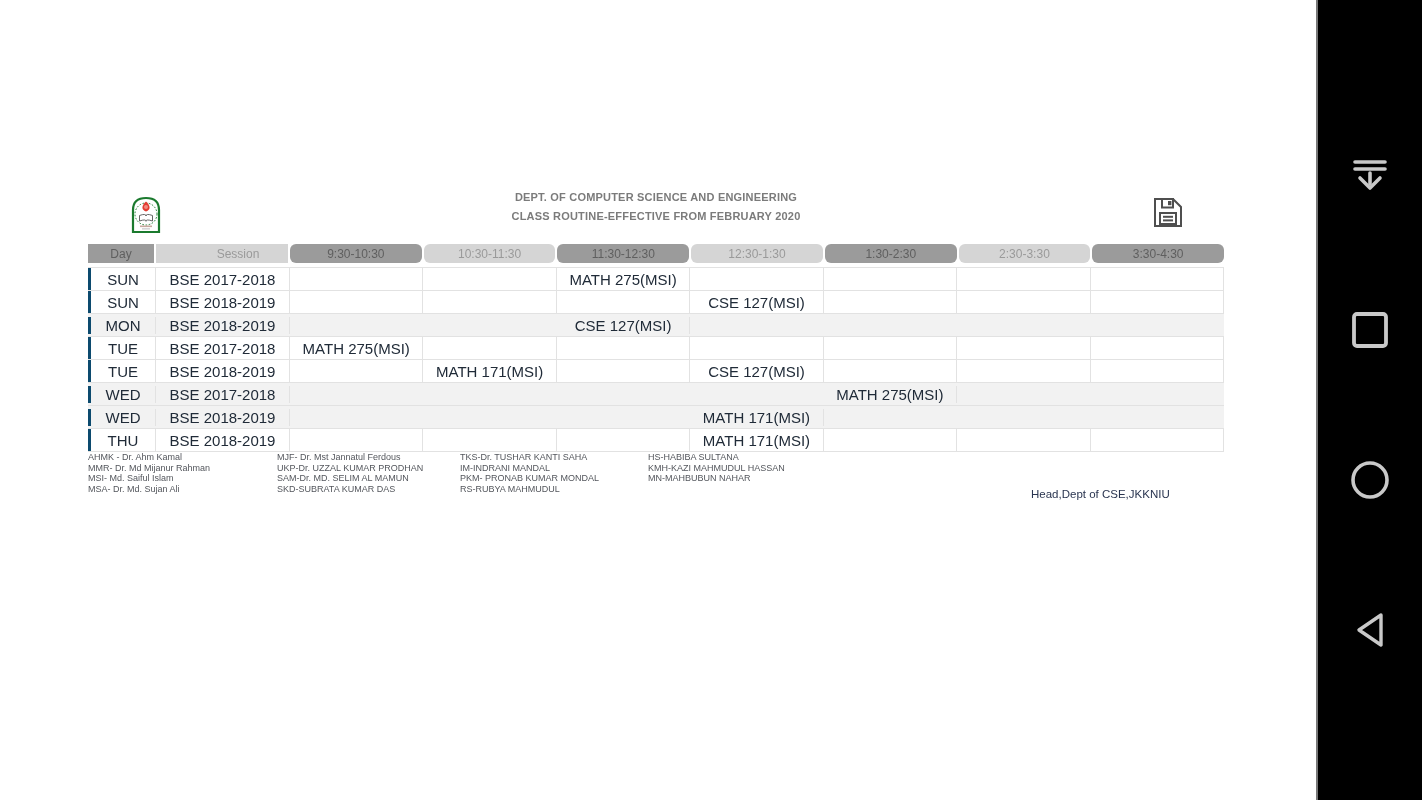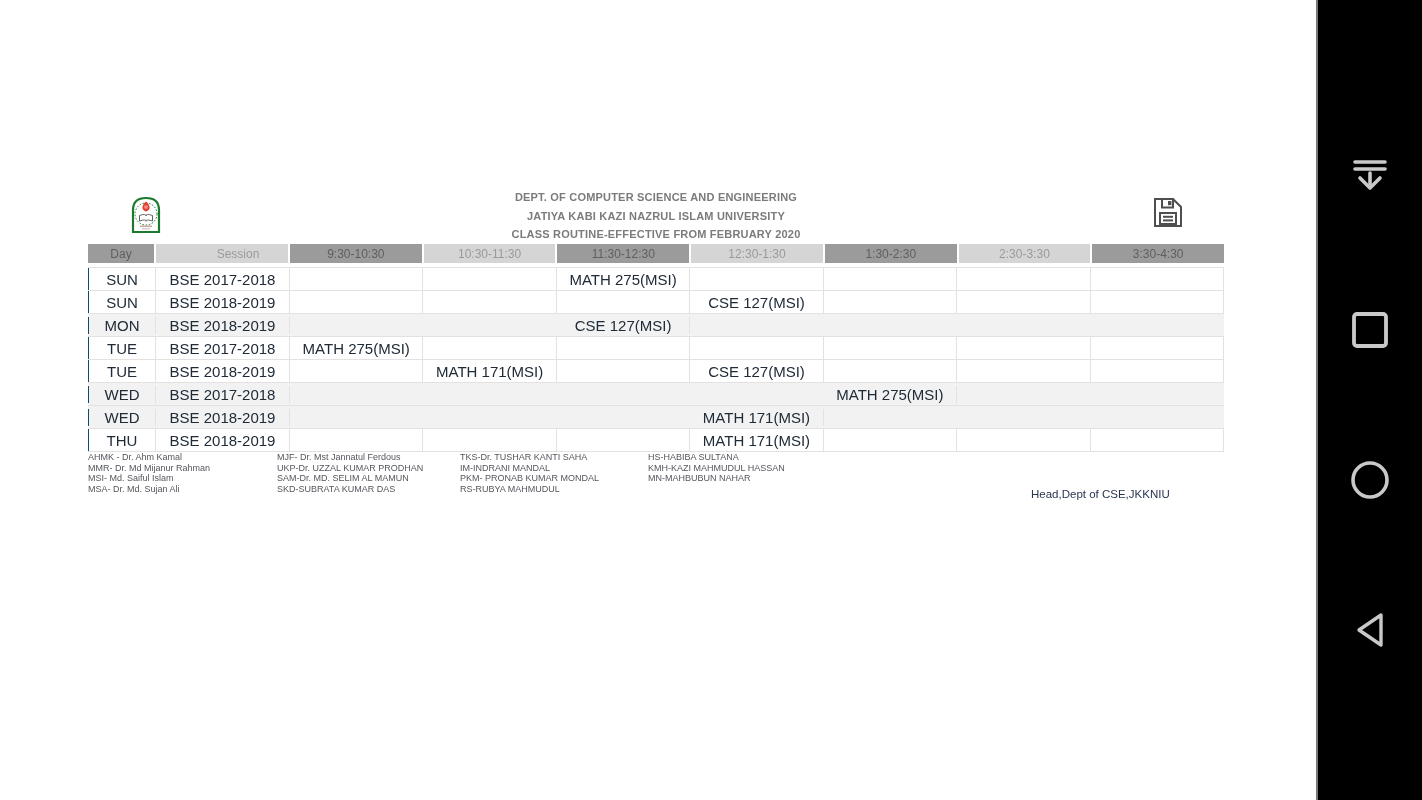--- a/index.html
+++ b/index.html
@@ -21,32 +21,32 @@
   
   .routine{position:absolute;left:88px;top:244px;width:1136px;}
   .header-row{display:flex;height:19px;margin-bottom:4px;}
   .hcell{
     box-sizing:border-box;display:flex;align-items:center;justify-content:center;
     font-size:12px;margin-right:2px;white-space:nowrap;
   }
   .hcell:last-child{margin-right:0;}
   .w-day{width:66px;}
   .w-session{width:132px;padding-left:32px;}
-  .w-slot{flex:1;}
+  .w-slot{flex:1;border-radius:6px;}
   .hdark{background:#9b9b9b;color:#5f5f5f;}
   .hlight{background:#d5d5d5;color:#9a9a9a;}
   .tbody .brow{display:flex;height:22px;border-bottom:1px solid #e2e2e2;background:#ffffff;}
   .tbody .brow:first-child{border-top:1px solid #e2e2e2;}
   .tbody .brow.shaded{background:#f2f2f2;align-items:center;}
   .bcell{
     box-sizing:border-box;border-right:1px solid #e2e2e2;
     display:flex;align-items:center;justify-content:center;
     font-size:15px;color:#202b38;white-space:nowrap;overflow:hidden;
   }
-  .b-day{width:68px;border-left:1px solid #0c4a6e;}
+  .b-day{width:68px;border-left:3px solid #0c4a6e;}
   .b-session{width:134px;}
   .b-slot{flex:1;}
   
   .legend{position:absolute;left:88px;top:452px;width:1136px;height:48px;}
   .legend-col{position:absolute;top:0;}
   .legend-col div{font-size:9px;line-height:10.7px;color:#53565c;white-space:nowrap;}
   
   .signature{position:absolute;left:1031px;top:488px;font-size:11.5px;color:#2a3550;}
   
   .navbar{
@@ -70,21 +70,20 @@
     <path d="M16 6.5 C11.5 10.5 11 15 16 16.5 C21 15 20.5 10.5 16 6.5 Z" fill="#e23b30"></path>
     <circle cx="16" cy="12" r="2" fill="#f08a80"></circle>
     <path d="M9.5 20.5 Q16 18.2 16 21 Q16 18.2 22.5 20.5 L22.5 26 Q16 23.8 16 26.3 Q16 23.8 9.5 26 Z" fill="#ffffff" stroke="#555555" stroke-width="0.9"></path>
     <rect x="10" y="30.5" width="12" height="1.6" fill="#c9a9a0"></rect>
     <rect x="12" y="33.2" width="8" height="1.3" fill="#cccccc"></rect>
   </svg>
 </div>
 
 <div class="title-block">
   <div>DEPT. OF COMPUTER SCIENCE AND ENGINEERING</div>
-  <div>JATIYA KABI KAZI NAZRUL ISLAM UNIVERSITY</div>
   <div>CLASS ROUTINE-EFFECTIVE FROM FEBRUARY 2020</div>
 </div>
 
 <button class="save-btn" aria-label="Save">
   <svg width="32" height="33" viewBox="0 0 32 33">
     <g fill="none" stroke="#4f4f4f" stroke-width="2">
       <path d="M3 3 H21 L29 11 V30 H3 Z"></path>
       <rect x="10" y="3" width="11" height="8.5"></rect>
       <rect x="8" y="17" width="16" height="11"></rect>
       <line x1="11" y1="20.8" x2="21" y2="20.8"></line>

